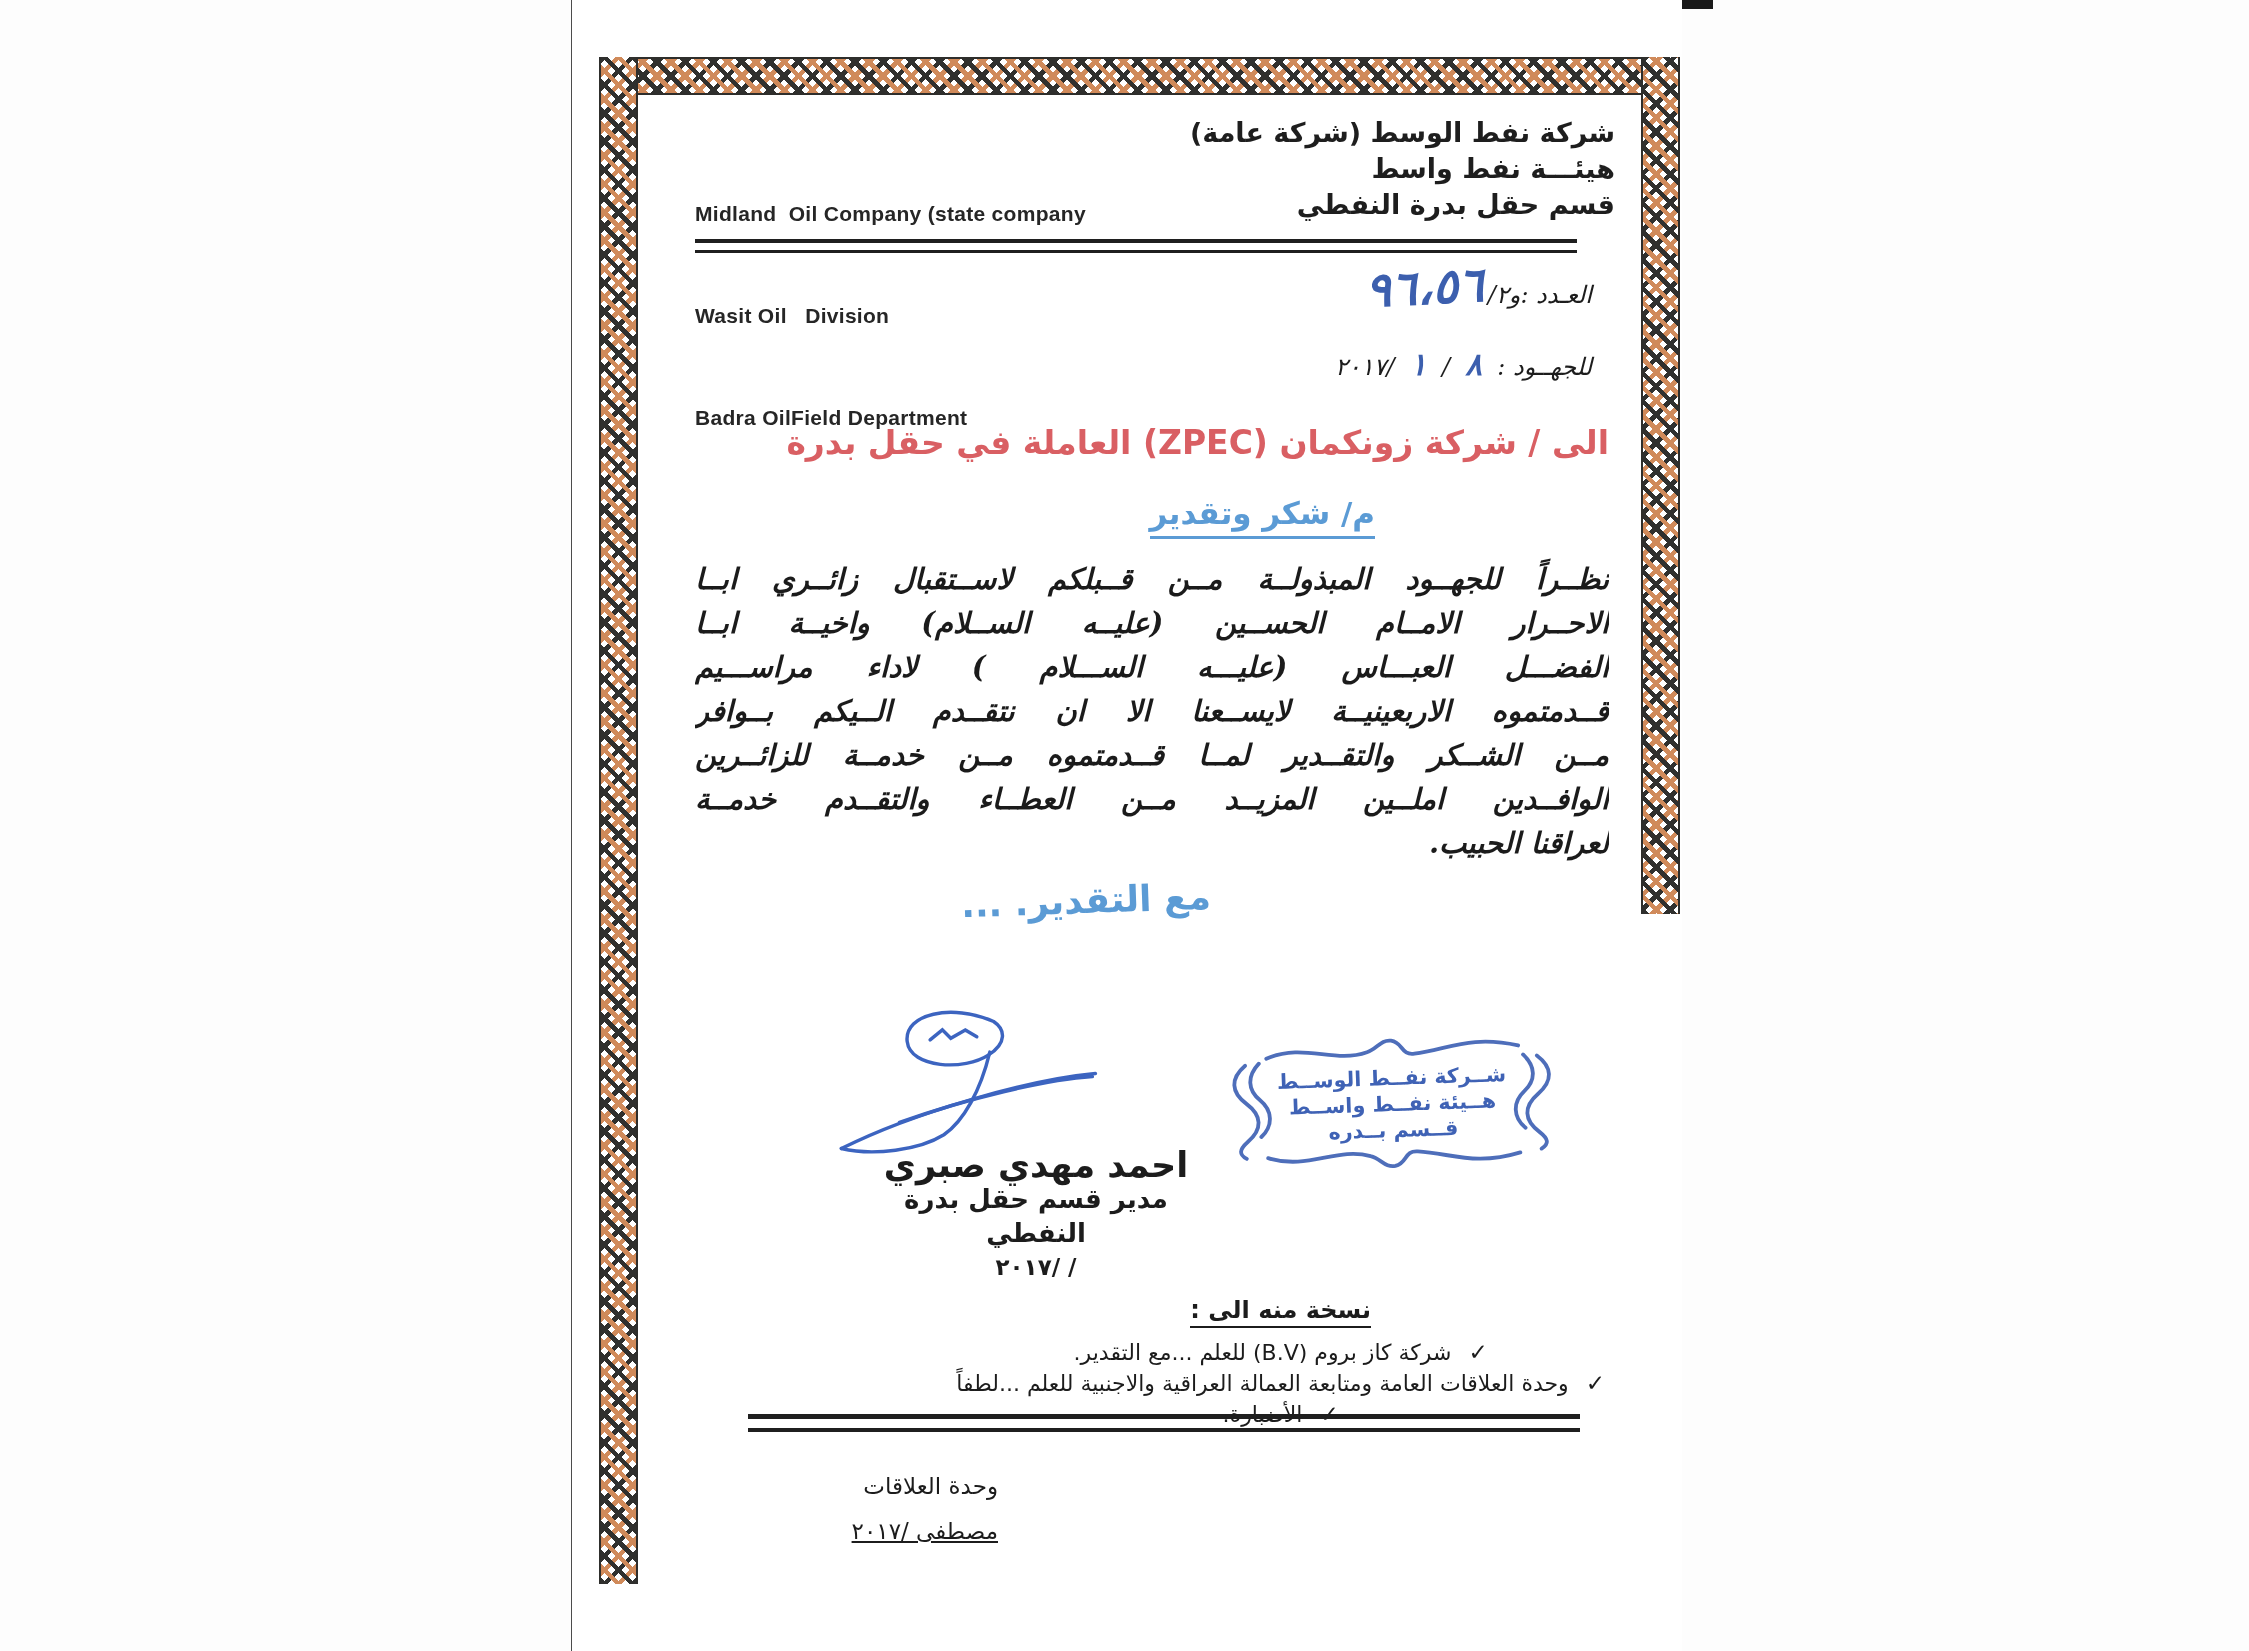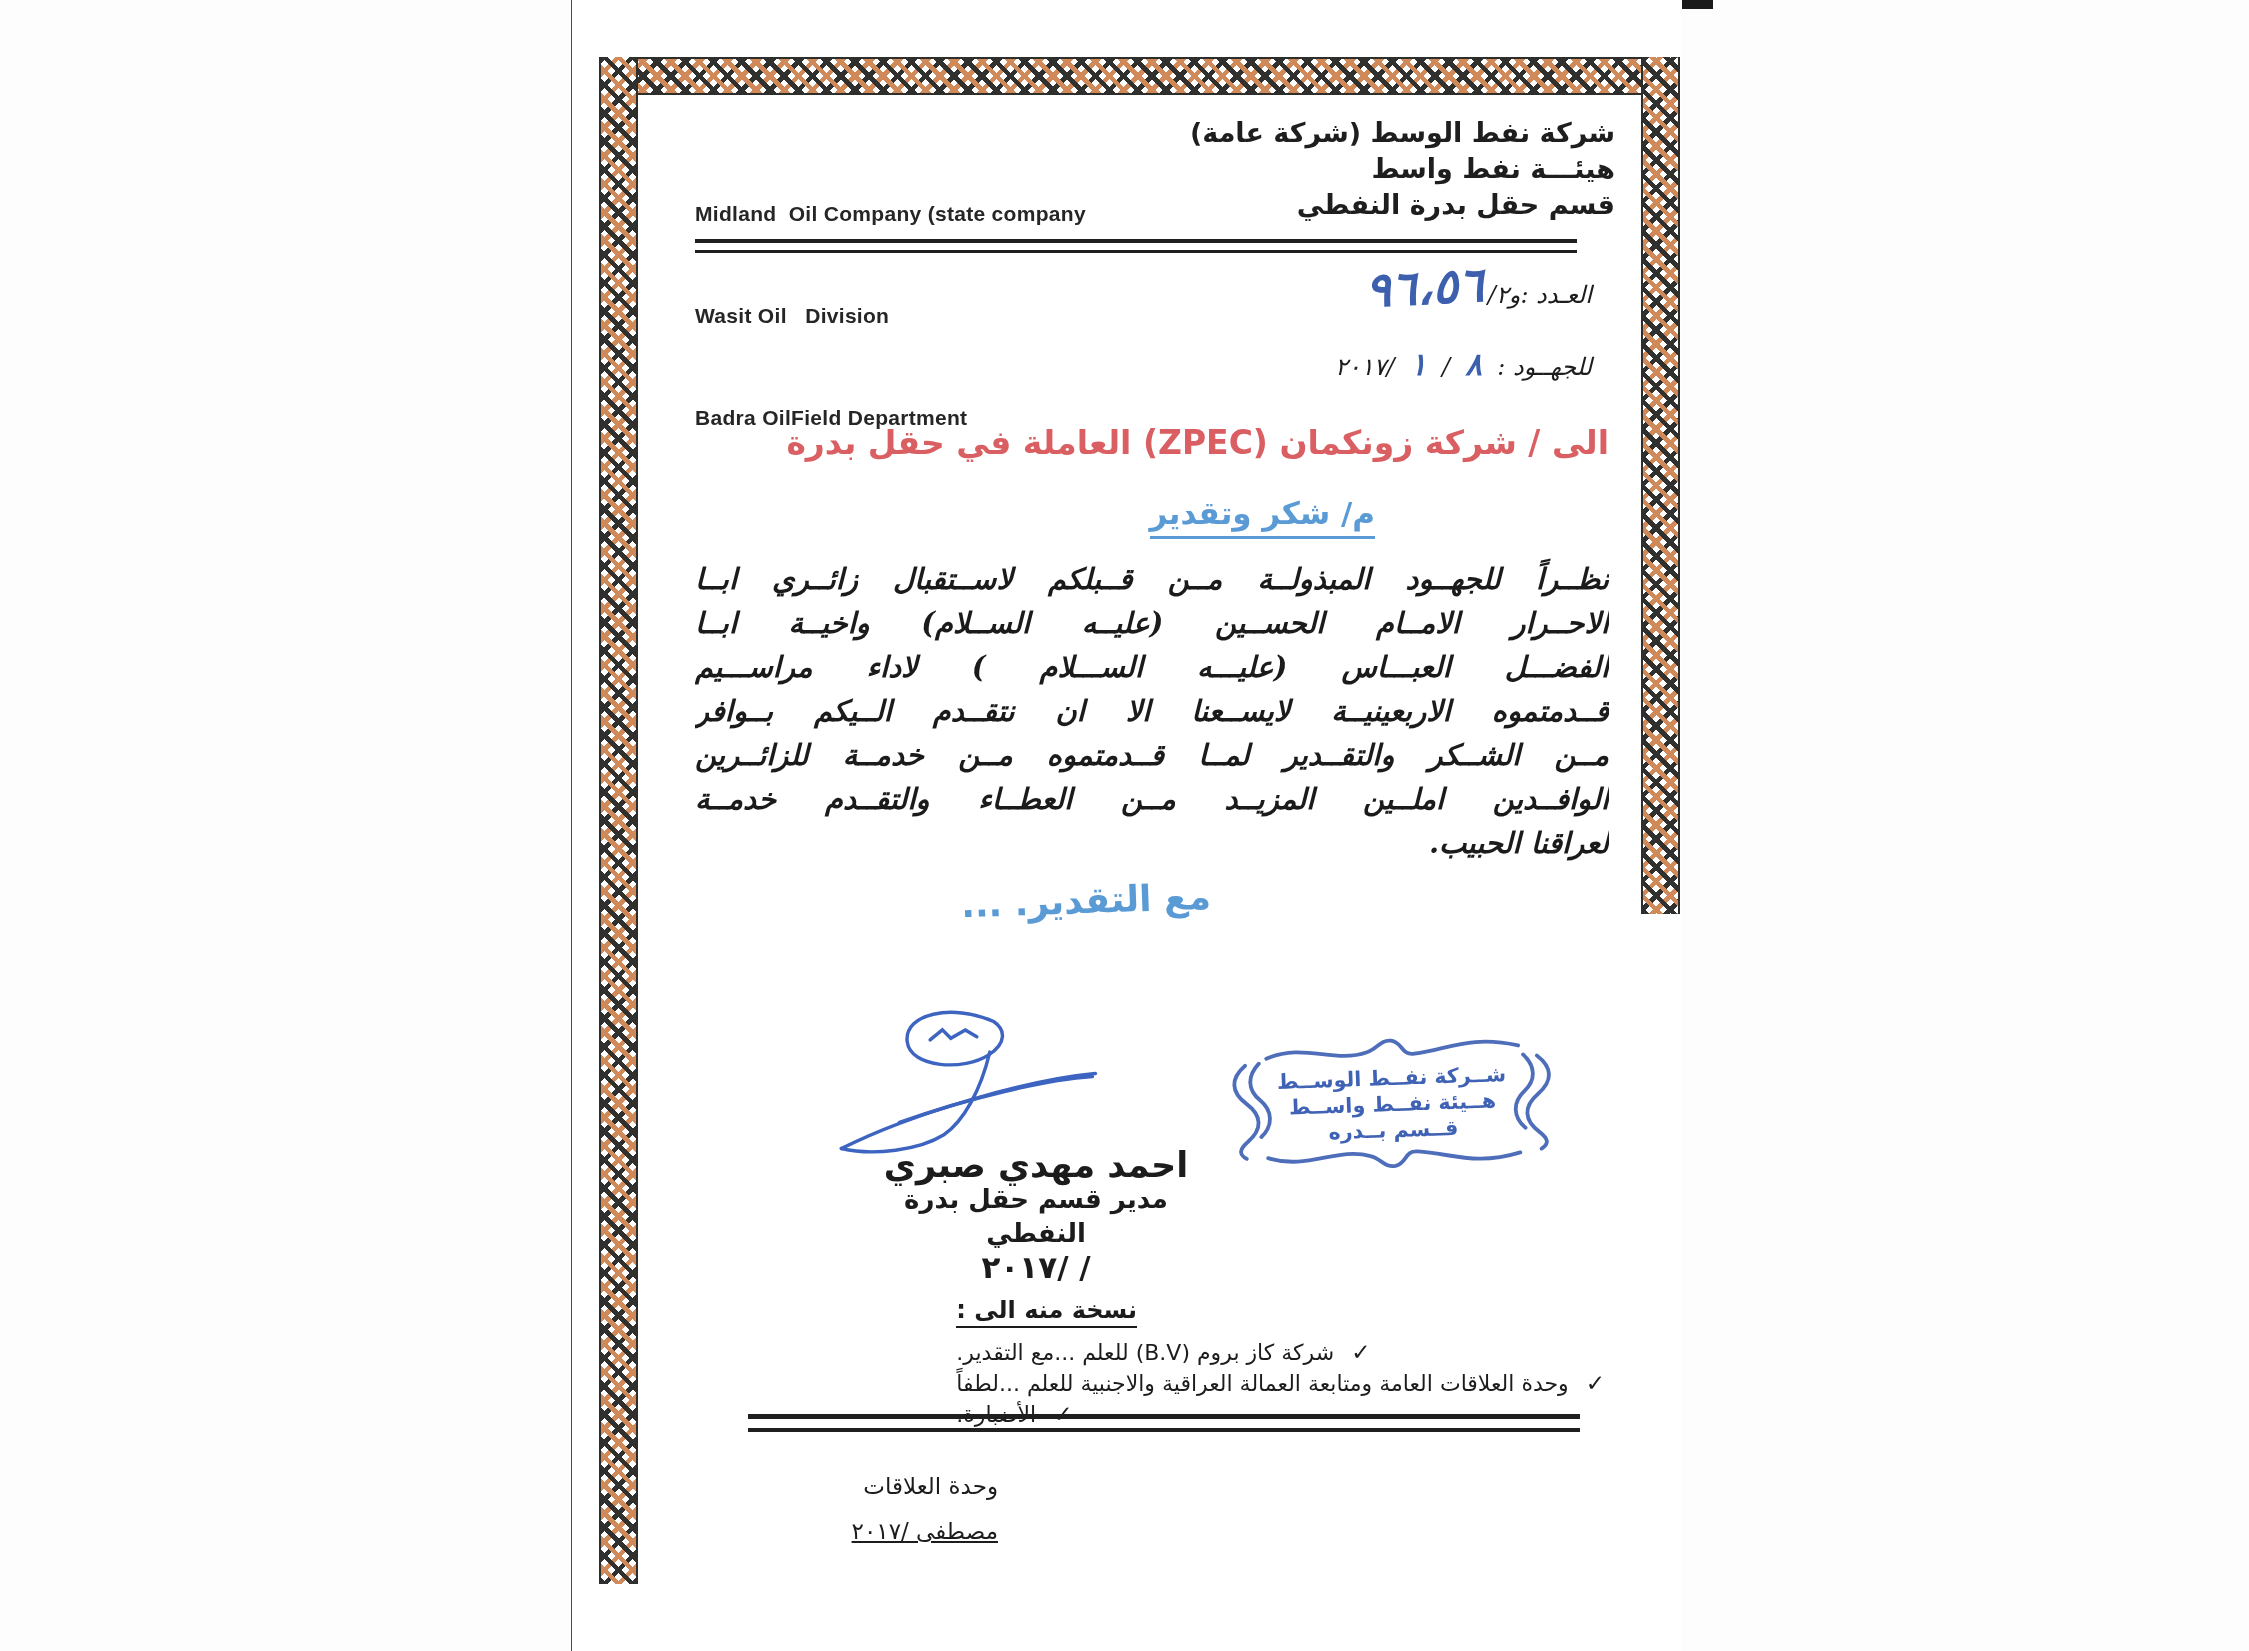--- a/index.html
+++ b/index.html
@@ -49,25 +49,25 @@
   .bline{height:44px;line-height:44px;text-align:justify;text-align-last:justify;white-space:nowrap;overflow:hidden;}
   .bline.last{text-align-last:right;}
   
   .closing{position:absolute;left:389px;top:880px;direction:rtl;font-family:"DejaVu Sans",sans-serif;font-weight:bold;font-size:36px;color:#5b9bd5;transform:rotate(-2deg);}
   
   .sig-svg{position:absolute;left:257px;top:997px;}
   .sig-block{position:absolute;left:299px;top:1148px;width:330px;text-align:center;direction:rtl;color:#1c1c1c;
     font-family:"DejaVu Sans",sans-serif;font-weight:bold;}
   .sig-name{font-size:35px;line-height:34px;}
   .sig-title{font-size:26px;line-height:34px;}
-  .sig-date{font-size:31px;line-height:35px;letter-spacing:3.1px;}
+  .sig-date{font-size:23px;line-height:35px;letter-spacing:3.1px;}
   
   .stamp{position:absolute;left:648px;top:1030px;width:345px;height:149px;transform:rotate(-2deg);}
   
-  .copies{position:absolute;right:77px;top:1296px;direction:rtl;text-align:left;color:#1c1c1c;font-family:"DejaVu Sans",sans-serif;}
+  .copies{position:absolute;right:77px;top:1296px;direction:rtl;text-align:center;color:#1c1c1c;font-family:"DejaVu Sans",sans-serif;}
   .copies-heading{display:inline-block;font-weight:bold;font-size:24px;border-bottom:2.3px solid #1c1c1c;padding-bottom:2.3px;margin-bottom:9.2px;}
   .copy-item{font-size:22px;line-height:31px;}
   .copy-item .chk{display:inline-block;margin-left:17px;font-size:23px;}
   
   .footer-block{position:absolute;left:234px;top:1469px;width:192px;direction:rtl;text-align:right;color:#1c1c1c;font-family:"DejaVu Sans",sans-serif;font-size:23px;line-height:34px;}
   .footer-block .u{text-decoration:underline;margin-top:11px;}
 </style>
 </head>
 <body>
 

